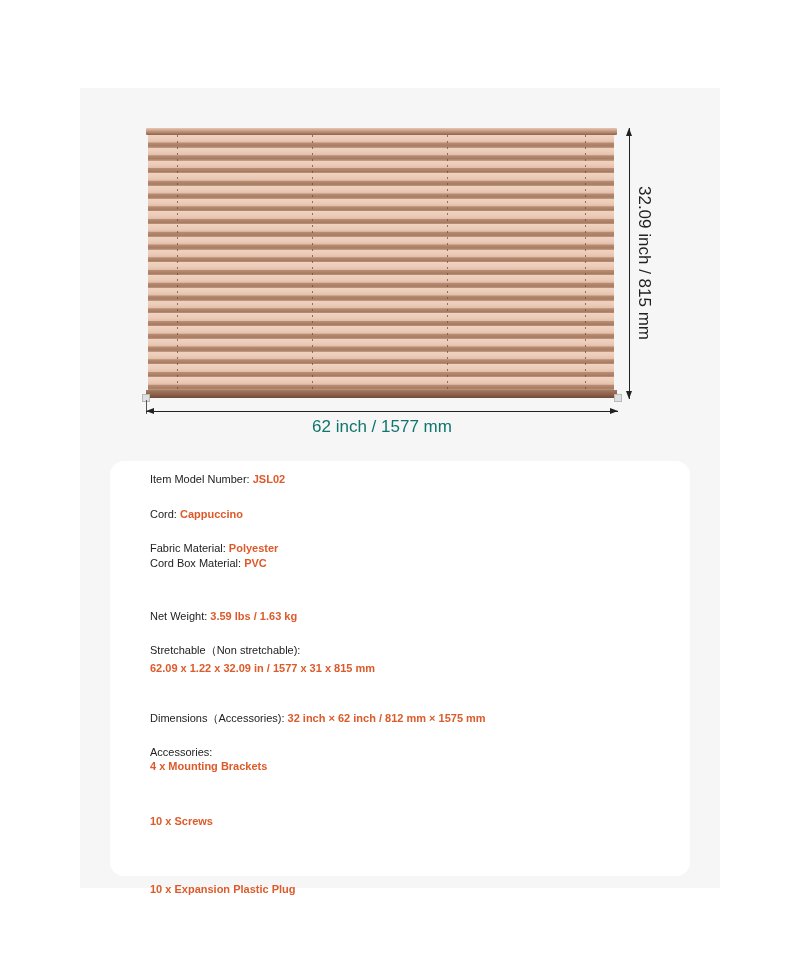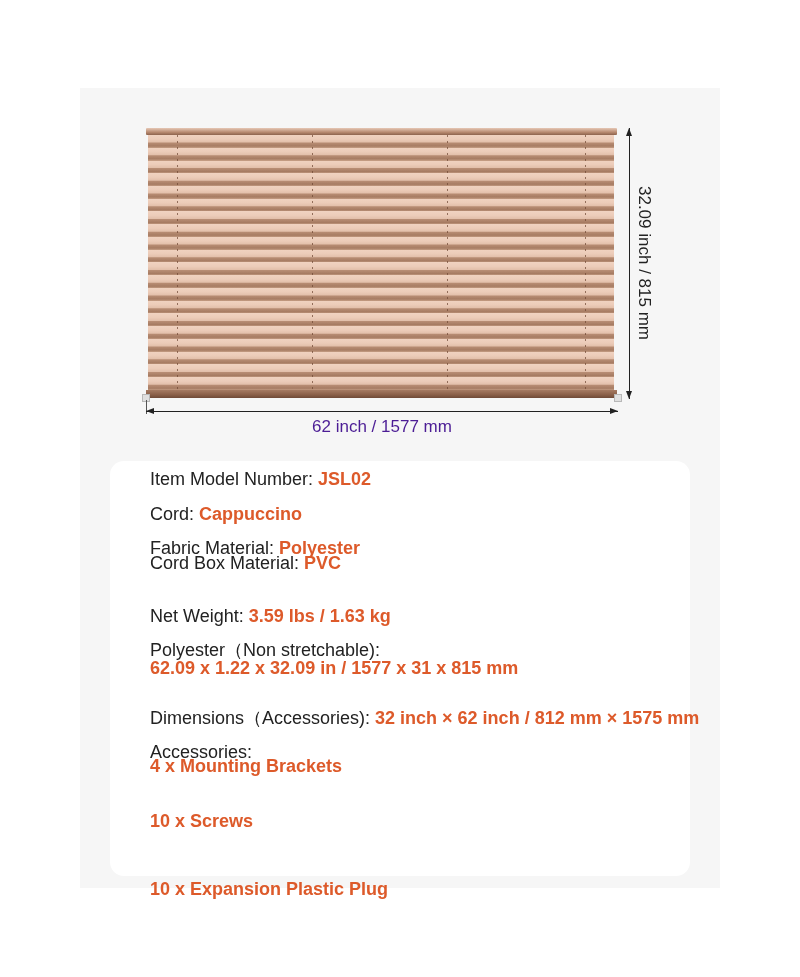--- a/index.html
+++ b/index.html
@@ -53,35 +53,35 @@
       position: absolute; left: 629px; top: 128px; width: 1px; height: 271px; background: #222;
     }
     .dim-v::before, .dim-v::after {
       content: ""; position: absolute; left: -3px; width: 0; height: 0;
       border-left: 3.5px solid transparent; border-right: 3.5px solid transparent;
     }
     .dim-v::before { top: 0; border-bottom: 8px solid #222; }
     .dim-v::after { bottom: 0; border-top: 8px solid #222; }
     .width-label {
       position: absolute; left: 146px; width: 472px; top: 417px; text-align: center;
-      font-size: 17px; color: #4c1d95;
+      font-size: 17px; color: #0f766e;
     }
     .height-label {
       position: absolute; left: 640px; top: 263px; font-size: 17px; color: #222;
       white-space: nowrap;
       transform: translate(-50%, -50%) rotate(90deg); transform-origin: center;
       margin-left: 4px;
     }
     
     .card {
       position: absolute; left: 110px; top: 461px; width: 580px; height: 415px;
       background: #ffffff; border-radius: 14px;
     }
     .spec {
-      position: absolute; left: 150px; font-size: 18px; color: #222; white-space: nowrap;
+      position: absolute; left: 150px; font-size: 11px; color: #222; white-space: nowrap;
       line-height: 20px;
     }
     .spec .val { color: #dd5a2a; font-weight: bold; }
   </style>
 </head>
 <body>
 
 <div class="panel"></div>
 
 <div class="blind">
@@ -113,21 +113,21 @@
 <div class="spec" style="top:538px">
   <span>Fabric Material: </span><span class="val">Polyester</span>
 </div>
 <div class="spec" style="top:553px">
   <span>Cord Box Material: </span><span class="val">PVC</span>
 </div>
 <div class="spec" style="top:606px">
   <span>Net Weight: </span><span class="val">3.59 lbs / 1.63 kg</span>
 </div>
 <div class="spec" style="top:640px">
-  <span>Polyester（Non stretchable):</span>
+  <span>Stretchable（Non stretchable):</span>
 </div>
 <div class="spec" style="top:658px">
   <span class="val">62.09 x 1.22 x 32.09 in / 1577 x 31 x 815 mm</span>
 </div>
 <div class="spec" style="top:708px">
   <span>Dimensions（Accessories): </span><span class="val">32 inch × 62 inch / 812 mm × 1575 mm</span>
 </div>
 <div class="spec" style="top:742px">
   <span>Accessories:</span>
 </div>

